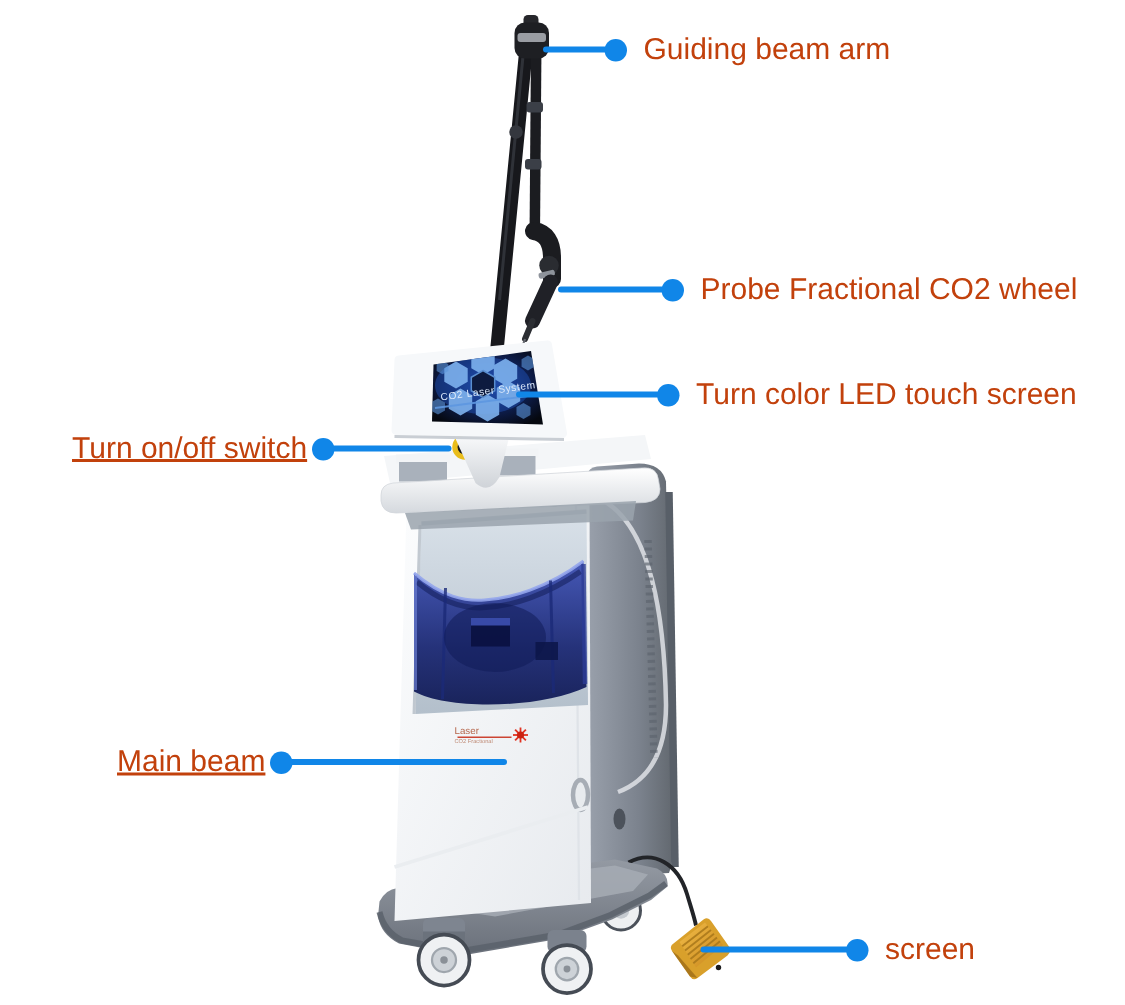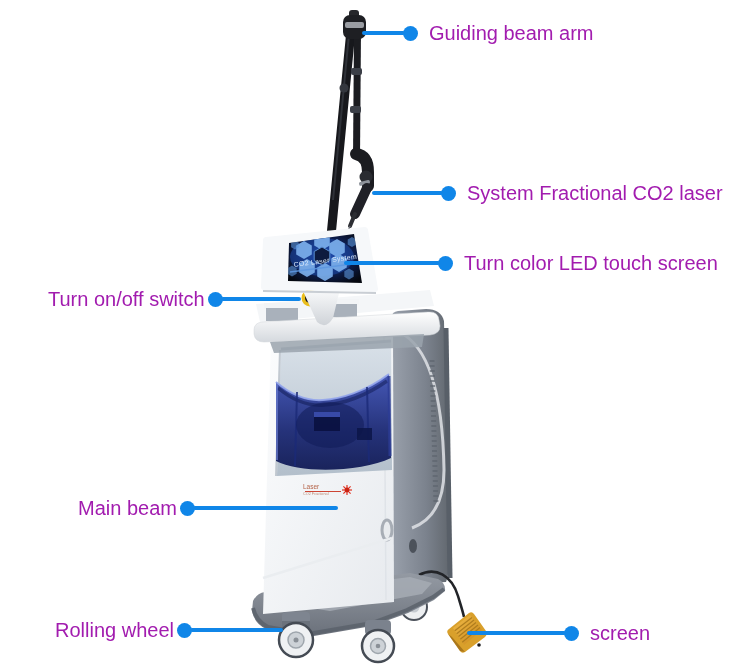--- a/index.html
+++ b/index.html
@@ -1,24 +1,24 @@
 <!DOCTYPE html>
 <html><head>
 <meta charset="utf-8">
 <style>
   html,body{margin:0;padding:0;background:#fff;}
   .stage{position:relative;width:750px;height:670px;background:#ffffff;overflow:hidden;
          font-family:"Liberation Sans",sans-serif;}
   .machine-svg{position:absolute;left:0;top:0;}
   .ann{position:absolute;display:flex;align-items:center;height:24px;
-       font-size:20px;color:#a21caf;white-space:nowrap;}
+       font-size:20px;color:#c2410c;white-space:nowrap;}
   .lead{height:4px;background:#1086e8;border-radius:2px;flex:none;}
   .dot{width:15px;height:15px;border-radius:50%;background:#1086e8;flex:none;margin:0 -2px;z-index:2;}
   .ann.right .lbl{margin-left:13px;}
-  .ann.left  .lbl{margin-right:5px;}
+  .ann.left  .lbl{margin-right:5px;text-decoration:underline;}
 </style>
 </head>
 <body>
 
 <div class="stage">
 
   <svg class="machine-svg" width="750" height="670" viewBox="0 0 750 670">
     <defs>
       <radialGradient id="screenGrad" cx="50%" cy="45%" r="65%">
         <stop offset="0%" stop-color="#2450b8"></stop>
@@ -223,46 +223,41 @@
 
   <div class="ann right" style="left:362px;top:21px">
     <span class="lead" style="width:43px"></span>
     <span class="dot"></span>
     <span class="lbl">Guiding beam arm</span>
   </div>
 
   <div class="ann right" style="left:372px;top:181px">
     <span class="lead" style="width:71px"></span>
     <span class="dot"></span>
-    <span class="lbl">System Fractional CO2 laser</span>
+    <span class="lbl">Probe Fractional CO2 wheel</span>
   </div>
 
   <div class="ann right" style="left:344px;top:251px">
     <span class="lead" style="width:96px"></span>
     <span class="dot"></span>
     <span class="lbl">Turn color LED touch screen</span>
   </div>
 
   <div class="ann left" style="left:48px;top:287px">
     <span class="lbl">Turn on/off switch</span>
     <span class="dot"></span>
     <span class="lead" style="width:80px"></span>
   </div>
 
   <div class="ann left" style="left:78px;top:496px">
     <span class="lbl">Main beam</span>
     <span class="dot"></span>
     <span class="lead" style="width:145px"></span>
   </div>
 
-  <div class="ann left" style="left:55px;top:618px">
-    <span class="lbl">Rolling wheel</span>
-    <span class="dot"></span>
-    <span class="lead" style="width:93px"></span>
-  </div>
 
   <div class="ann right" style="left:467px;top:621px">
     <span class="lead" style="width:99px"></span>
     <span class="dot"></span>
     <span class="lbl">screen</span>
   </div>
 
 </div>
 
 </body></html>

